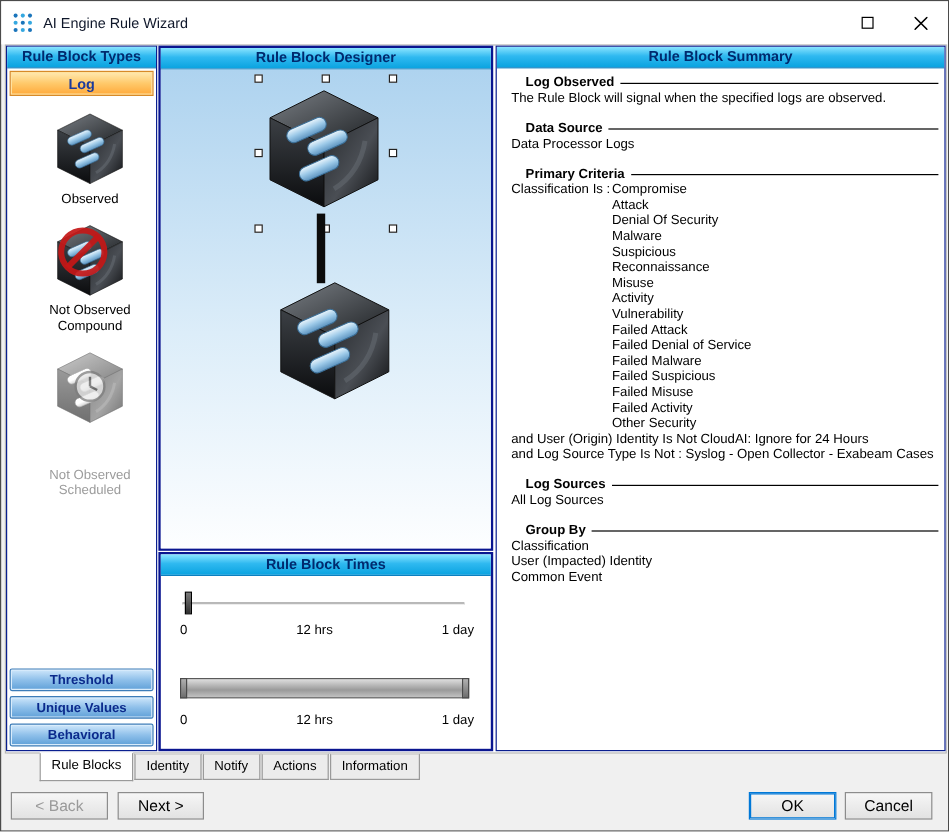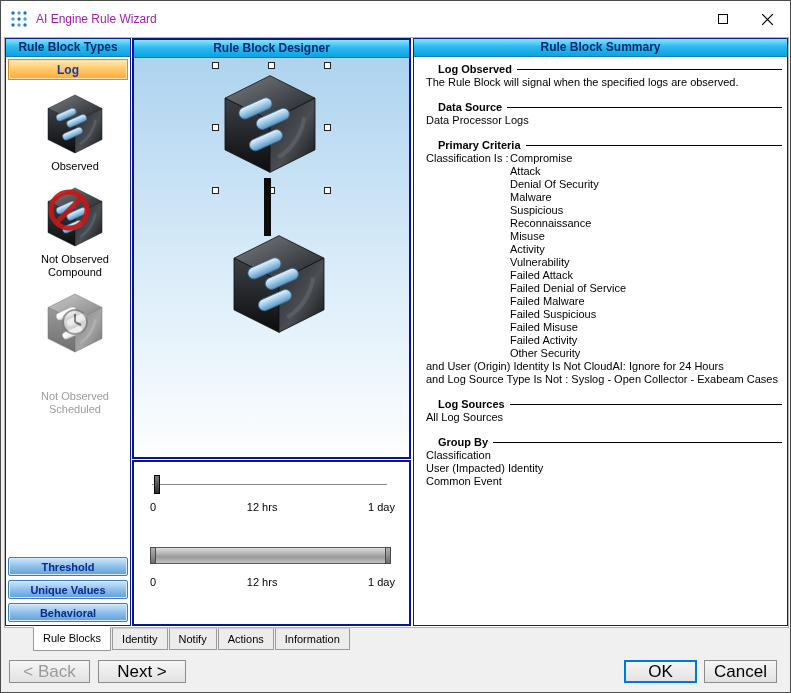--- a/index.html
+++ b/index.html
@@ -2,21 +2,21 @@
 <html><head>
 <meta charset="utf-8">
 <style>
   * { margin:0; padding:0; box-sizing:border-box; }
   html,body { background:#d8d8d8; font-family:"Liberation Sans",sans-serif; }
   .window { position:relative; width:791px; height:693px; background:#f0f0f0; border:1px solid #4b4b4b; overflow:hidden; }
 
   
   .titlebar { position:absolute; left:0; top:0; right:0; height:36px; background:#fff; display:flex; align-items:center; }
   .app-icon { margin-left:9px; width:18px; height:18px; flex:0 0 auto; }
-  .title-text { margin-left:8px; font-size:12px; color:#a21caf; }
+  .title-text { margin-left:8px; font-size:12px; color:#0f172a; }
   .win-controls { margin-left:auto; display:flex; height:100%; }
   .win-btn { width:45px; height:100%; display:flex; align-items:center; justify-content:center; cursor:default; }
   .max-glyph { width:10px; height:10px; border:1px solid #000; background:transparent; }
 
   
   .content-bg { position:absolute; left:3px; top:36px; width:785px; height:591px; background:#ffffff; border:1px solid #b5b5b5; }
 
   
   .panel-header { height:18px; line-height:17px; text-align:center; font-size:12px; font-weight:bold; color:#002a6e;
     background:linear-gradient(#8ae4ff,#2fb9f0 45%,#0aa3e0); border-bottom:1px solid #0b7fc0; }
@@ -66,24 +66,24 @@
   .crit-row { display:flex; padding-left:8px; }
   .crit-label { min-width:84px; white-space:pre; }
   .crit-values div { white-space:pre; }
 
   
   .tab-strip { position:absolute; left:4px; top:627px; display:flex; align-items:flex-start; z-index:3;padding-left:28px; }
   .tab { padding:4px 9px; font-size:11px; color:#000; background:#ececec; border:1px solid #9a9a9a; border-top:1px solid #d0d0d0; margin-right:1px; }
   .tab.active { background:#fff; border-top:1px solid #fff; margin-top:-1px; padding-bottom:6px; position:relative; z-index:4; }
 
   
-  .footer-btn { position:absolute; height:23px; font-family:"Liberation Sans",sans-serif; font-size:17px; color:#000; text-align:center;
+  .footer-btn { position:absolute; height:23px; font-family:"Liberation Sans",sans-serif; font-size:13px; color:#000; text-align:center;
     background:linear-gradient(#f6f6f6,#e2e2e2); border:1px solid #8c8c8c; }
   .btn-back { left:8px; top:659px; width:81px; color:#9a9a9a; }
-  .btn-next { left:97px; top:659px; width:88px; }
+  .btn-next { left:97px; top:659px; width:72px; }
   .btn-ok { right:93px; top:659px; width:73px; border:1px solid #0078d7; box-shadow:inset 0 0 0 1px #0078d7; }
   .btn-cancel { right:13px; top:659px; width:73px; }
 </style>
 </head>
 <body>
 
 <svg width="0" height="0" style="position:absolute" aria-hidden="true">
   <defs>
     <linearGradient id="gTop" x1="0" y1="0" x2="1" y2="1">
       <stop offset="0" stop-color="#7a7f85"></stop>
@@ -213,20 +213,21 @@
       <svg class="dcube" viewBox="0 0 120 124" style="left:86px;top:14px">
           <use href="#cube"></use>
         </svg>
       <svg class="dcube" viewBox="0 0 120 124" style="left:95px;top:174px">
           <use href="#cube"></use>
         </svg>
     </div>
   </div>
 
   <div class="times-panel">
+    <div class="panel-header">Rule Block Times</div>
     <div class="times-content">
       <div class="track1"></div>
       <div class="thumb1"></div>
       <div class="tick-row r1">
           <span class="tick-label">0</span>
           <span class="tick-label">12 hrs</span>
           <span class="tick-label">1 day</span>
         </div>
       <div class="range-bar">
         <div class="cap left"></div>

